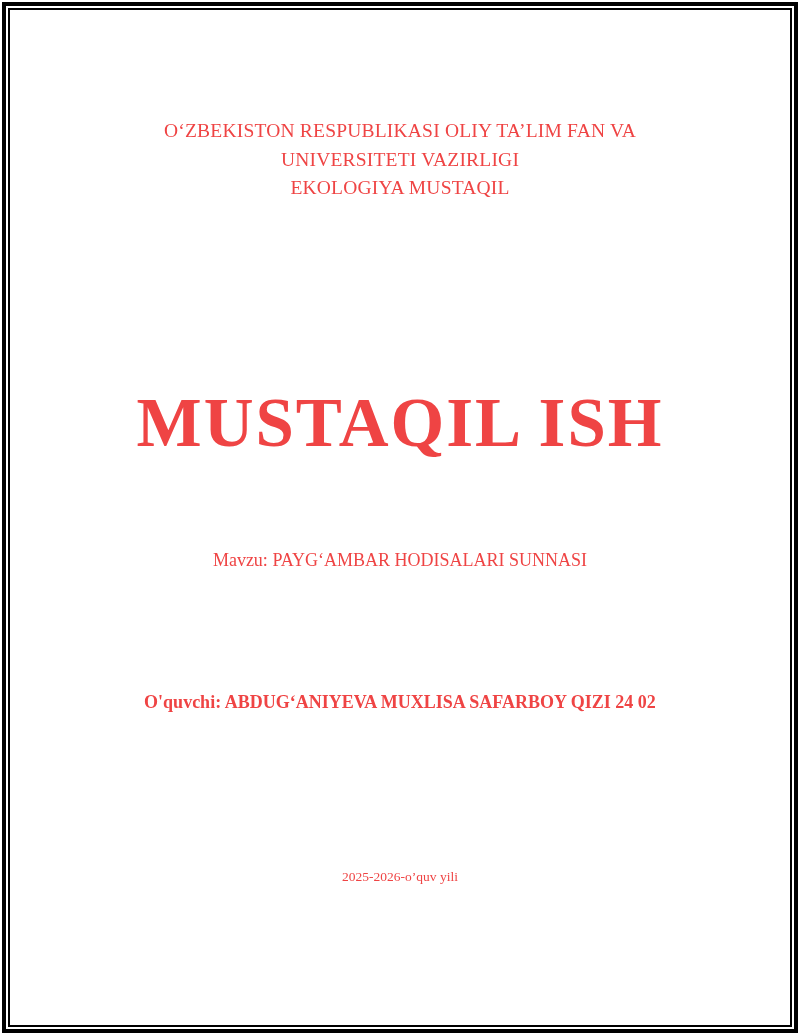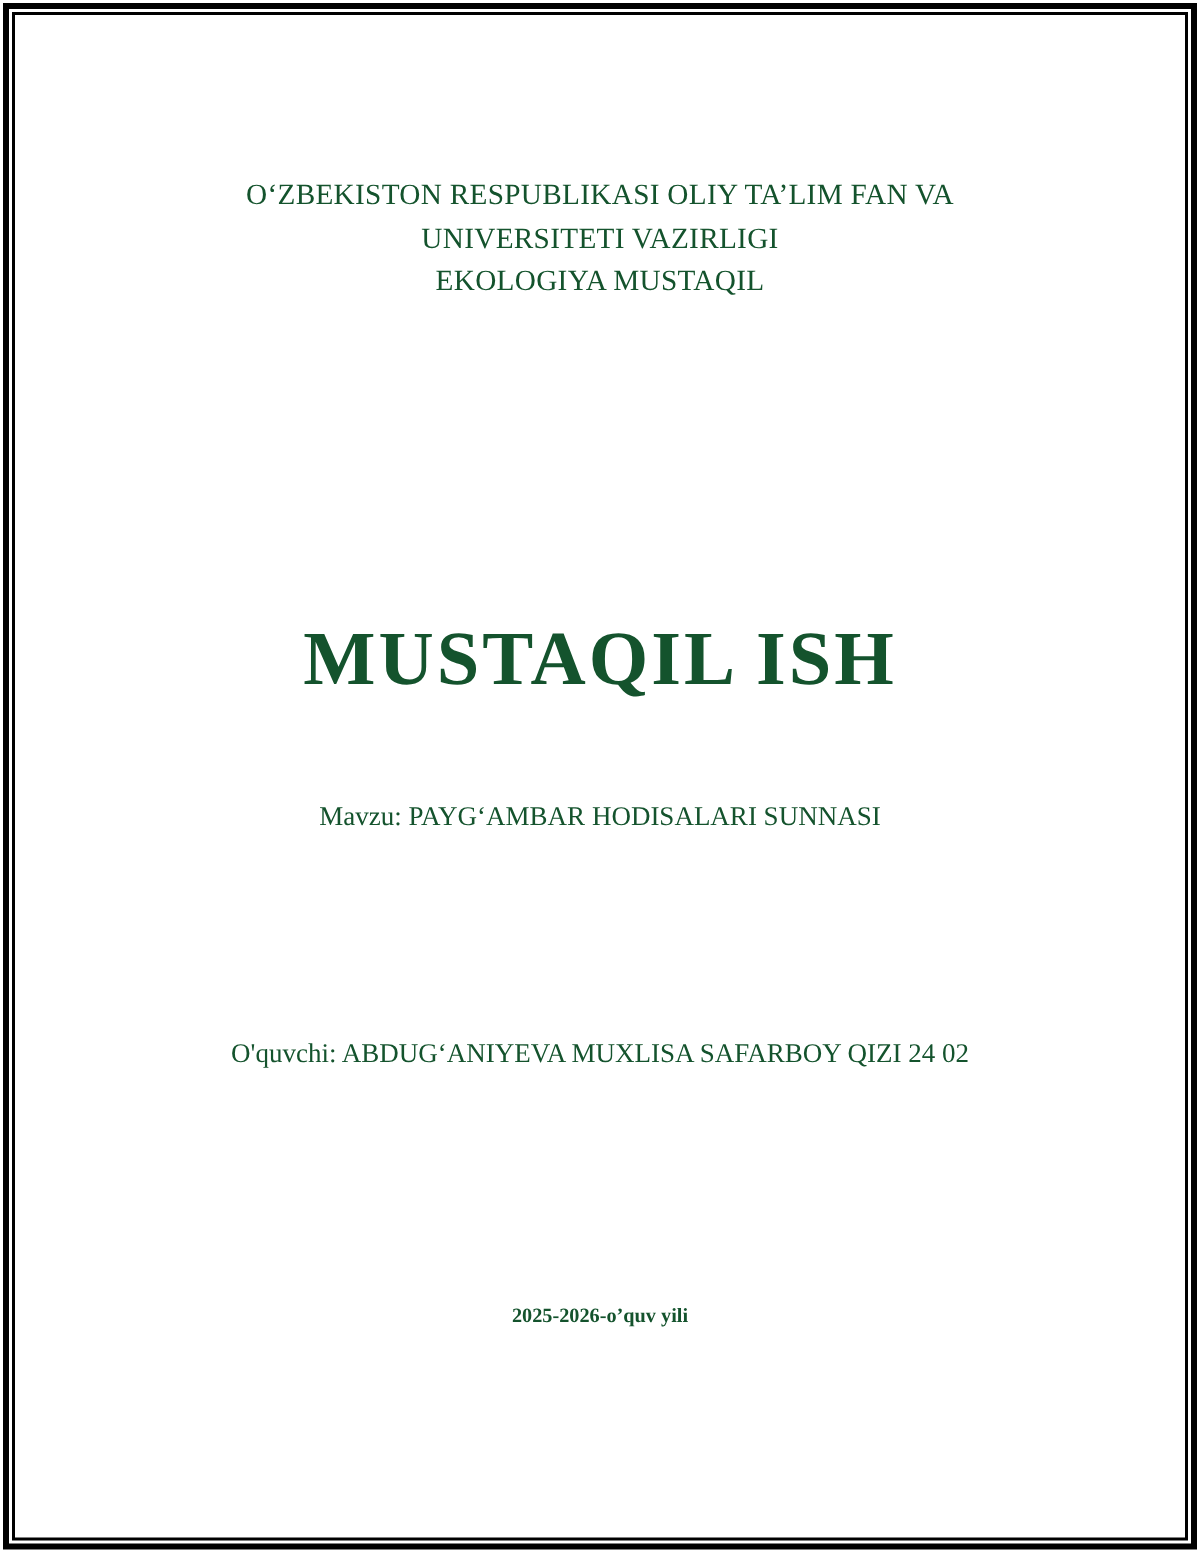--- a/index.html
+++ b/index.html
@@ -6,21 +6,21 @@
     margin: 0;
     padding: 0;
     background: #ffffff;
   }
   .page {
     position: relative;
     width: 800px;
     height: 1035px;
     background: #ffffff;
     font-family: "Liberation Serif", serif;
-    color: #14532d;
+    color: #ef4444;
     overflow: hidden;
   }
   
   .frame-outer {
     position: absolute;
     top: 2px; left: 2px; right: 2px; bottom: 2px;
     border: 4px solid #000000;
     pointer-events: none;
   }
   .frame-inner {
@@ -40,45 +40,46 @@
     text-align: center;
     white-space: nowrap;
   }
   .header-block {
     top: 107px;
     font-size: 19.5px;
     line-height: 28.5px;
     letter-spacing: 0.2px;
   }
   .doc-title {
-    top: 394px;
+    top: 377px;
     margin: 0;
-    font-size: 51px;
+    font-size: 69px;
     line-height: 72px;
     font-weight: bold;
     letter-spacing: 2px;
   }
   .topic-line {
     top: 521px;
-    margin: 0;
+    margin: 16px;
     font-size: 18px;
     line-height: 26px;
   }
   .student-line {
     top: 679px;
     margin: 0;
     font-size: 18px;
     line-height: 26px;
+    font-weight: bold;
   }
   .year-line {
     top: 857px;
     margin: 0;
     font-size: 13.5px;
     line-height: 20px;
-    font-weight: bold;
+    font-weight: normal;
   }
 </style>
 </head>
 <body>
 
 <div class="page">
 
   <div class="frame-outer"></div>
   <div class="frame-inner"></div>
 

